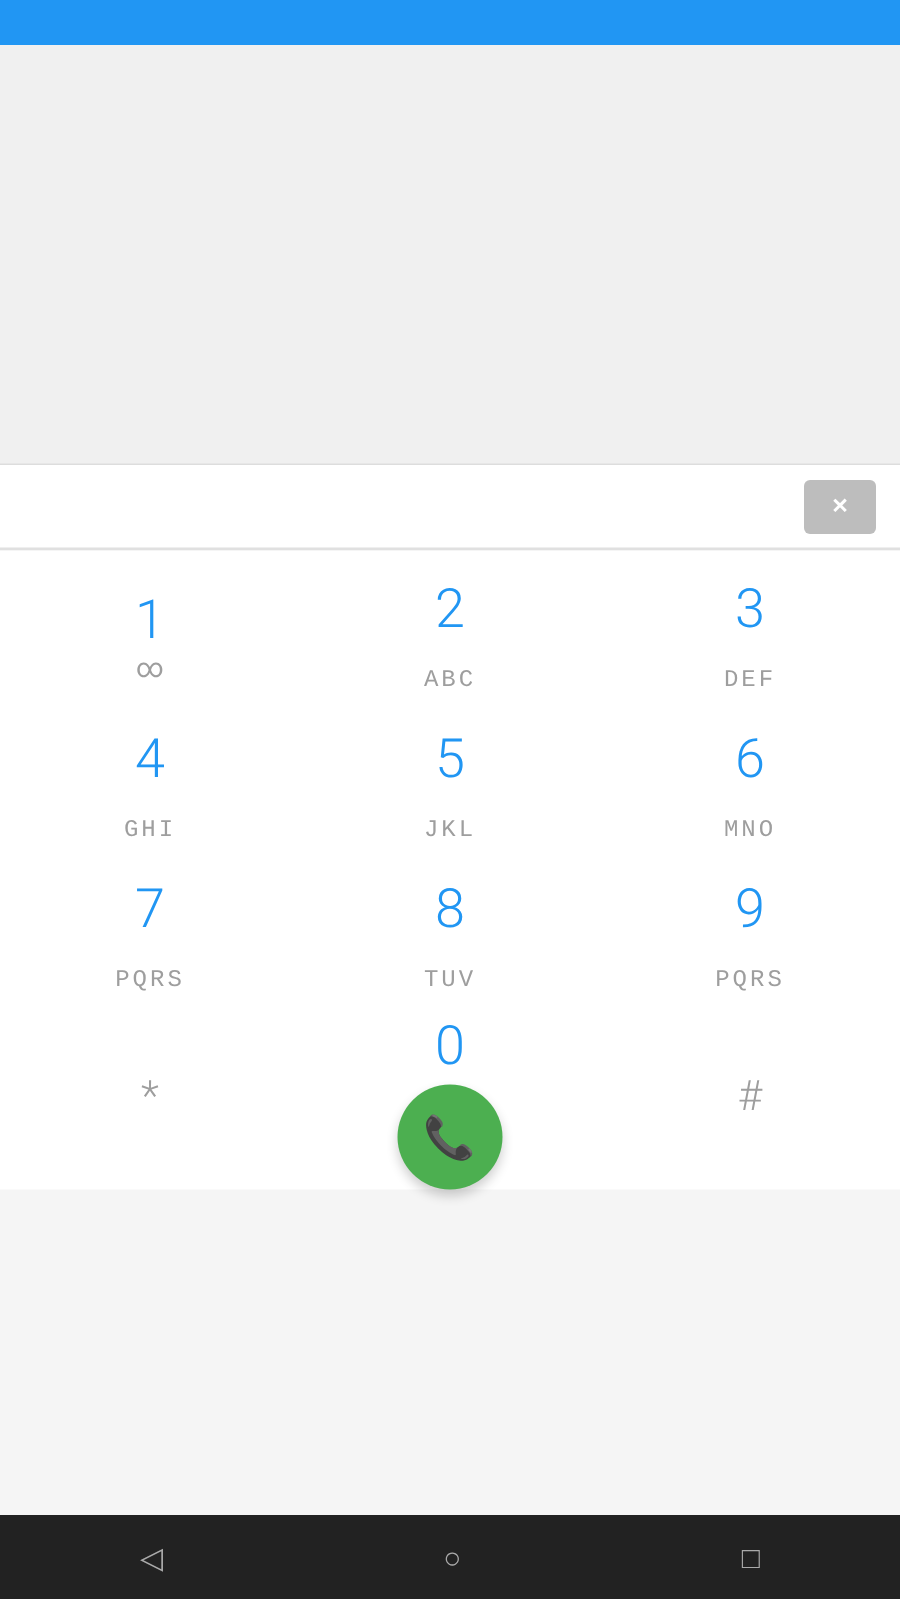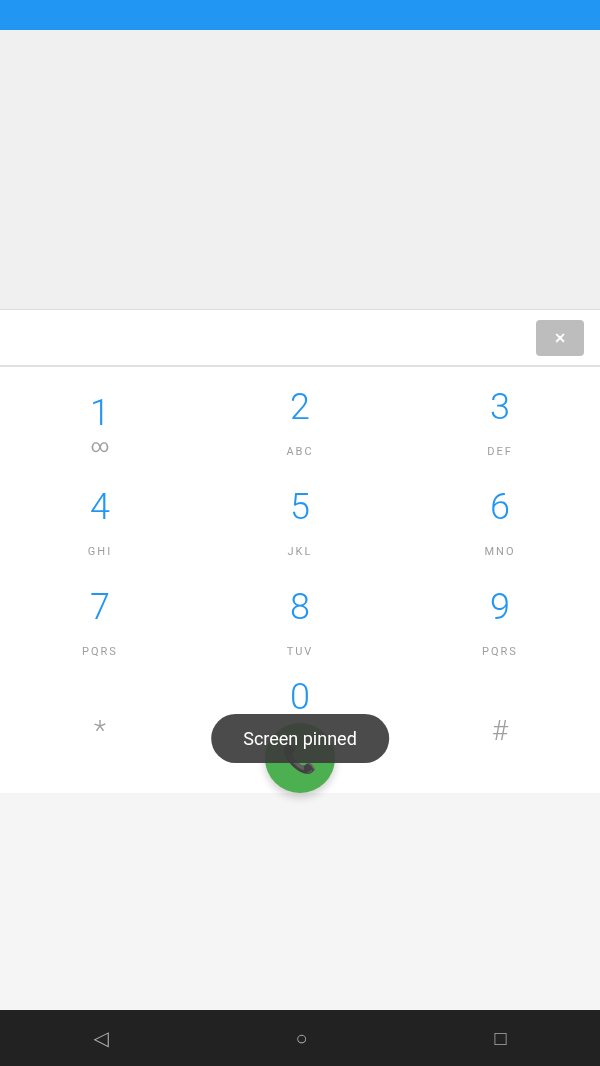--- a/index.html
+++ b/index.html
@@ -94,25 +94,26 @@
     }
 
     .key-number {
       font-size: 36px;
       color: #2196F3;
       font-weight: 300;
       line-height: 1;
     }
 
     .key-letters {
-      font-size: 11px;
+      font-size: 16px;
       color: #9e9e9e;
       letter-spacing: 2px;
       margin-top: 20px;
       min-height: 16px;
+      font-family: Liberation Mono, monospace;
     }
 
     .key-symbol {
       font-size: 28px;
       color: #9e9e9e;
       font-weight: 300;
     }
 
     
     .voicemail-icon {
@@ -271,23 +272,20 @@
           <span class="call-icon">📞</span>
         </div>
       </div>
       <div class="bottom-key">
         <span class="key-symbol">#</span>
       </div>
     </div>
 
   </div>
 
-  <div class="toast">
-    <span>Screen pinned</span>
-  </div>
 
 </div>
 
 <div class="nav-bar">
   <span class="nav-icon">◁</span>
   <span class="nav-icon">○</span>
   <span class="nav-icon">□</span>
 </div>
 
 </body></html>

